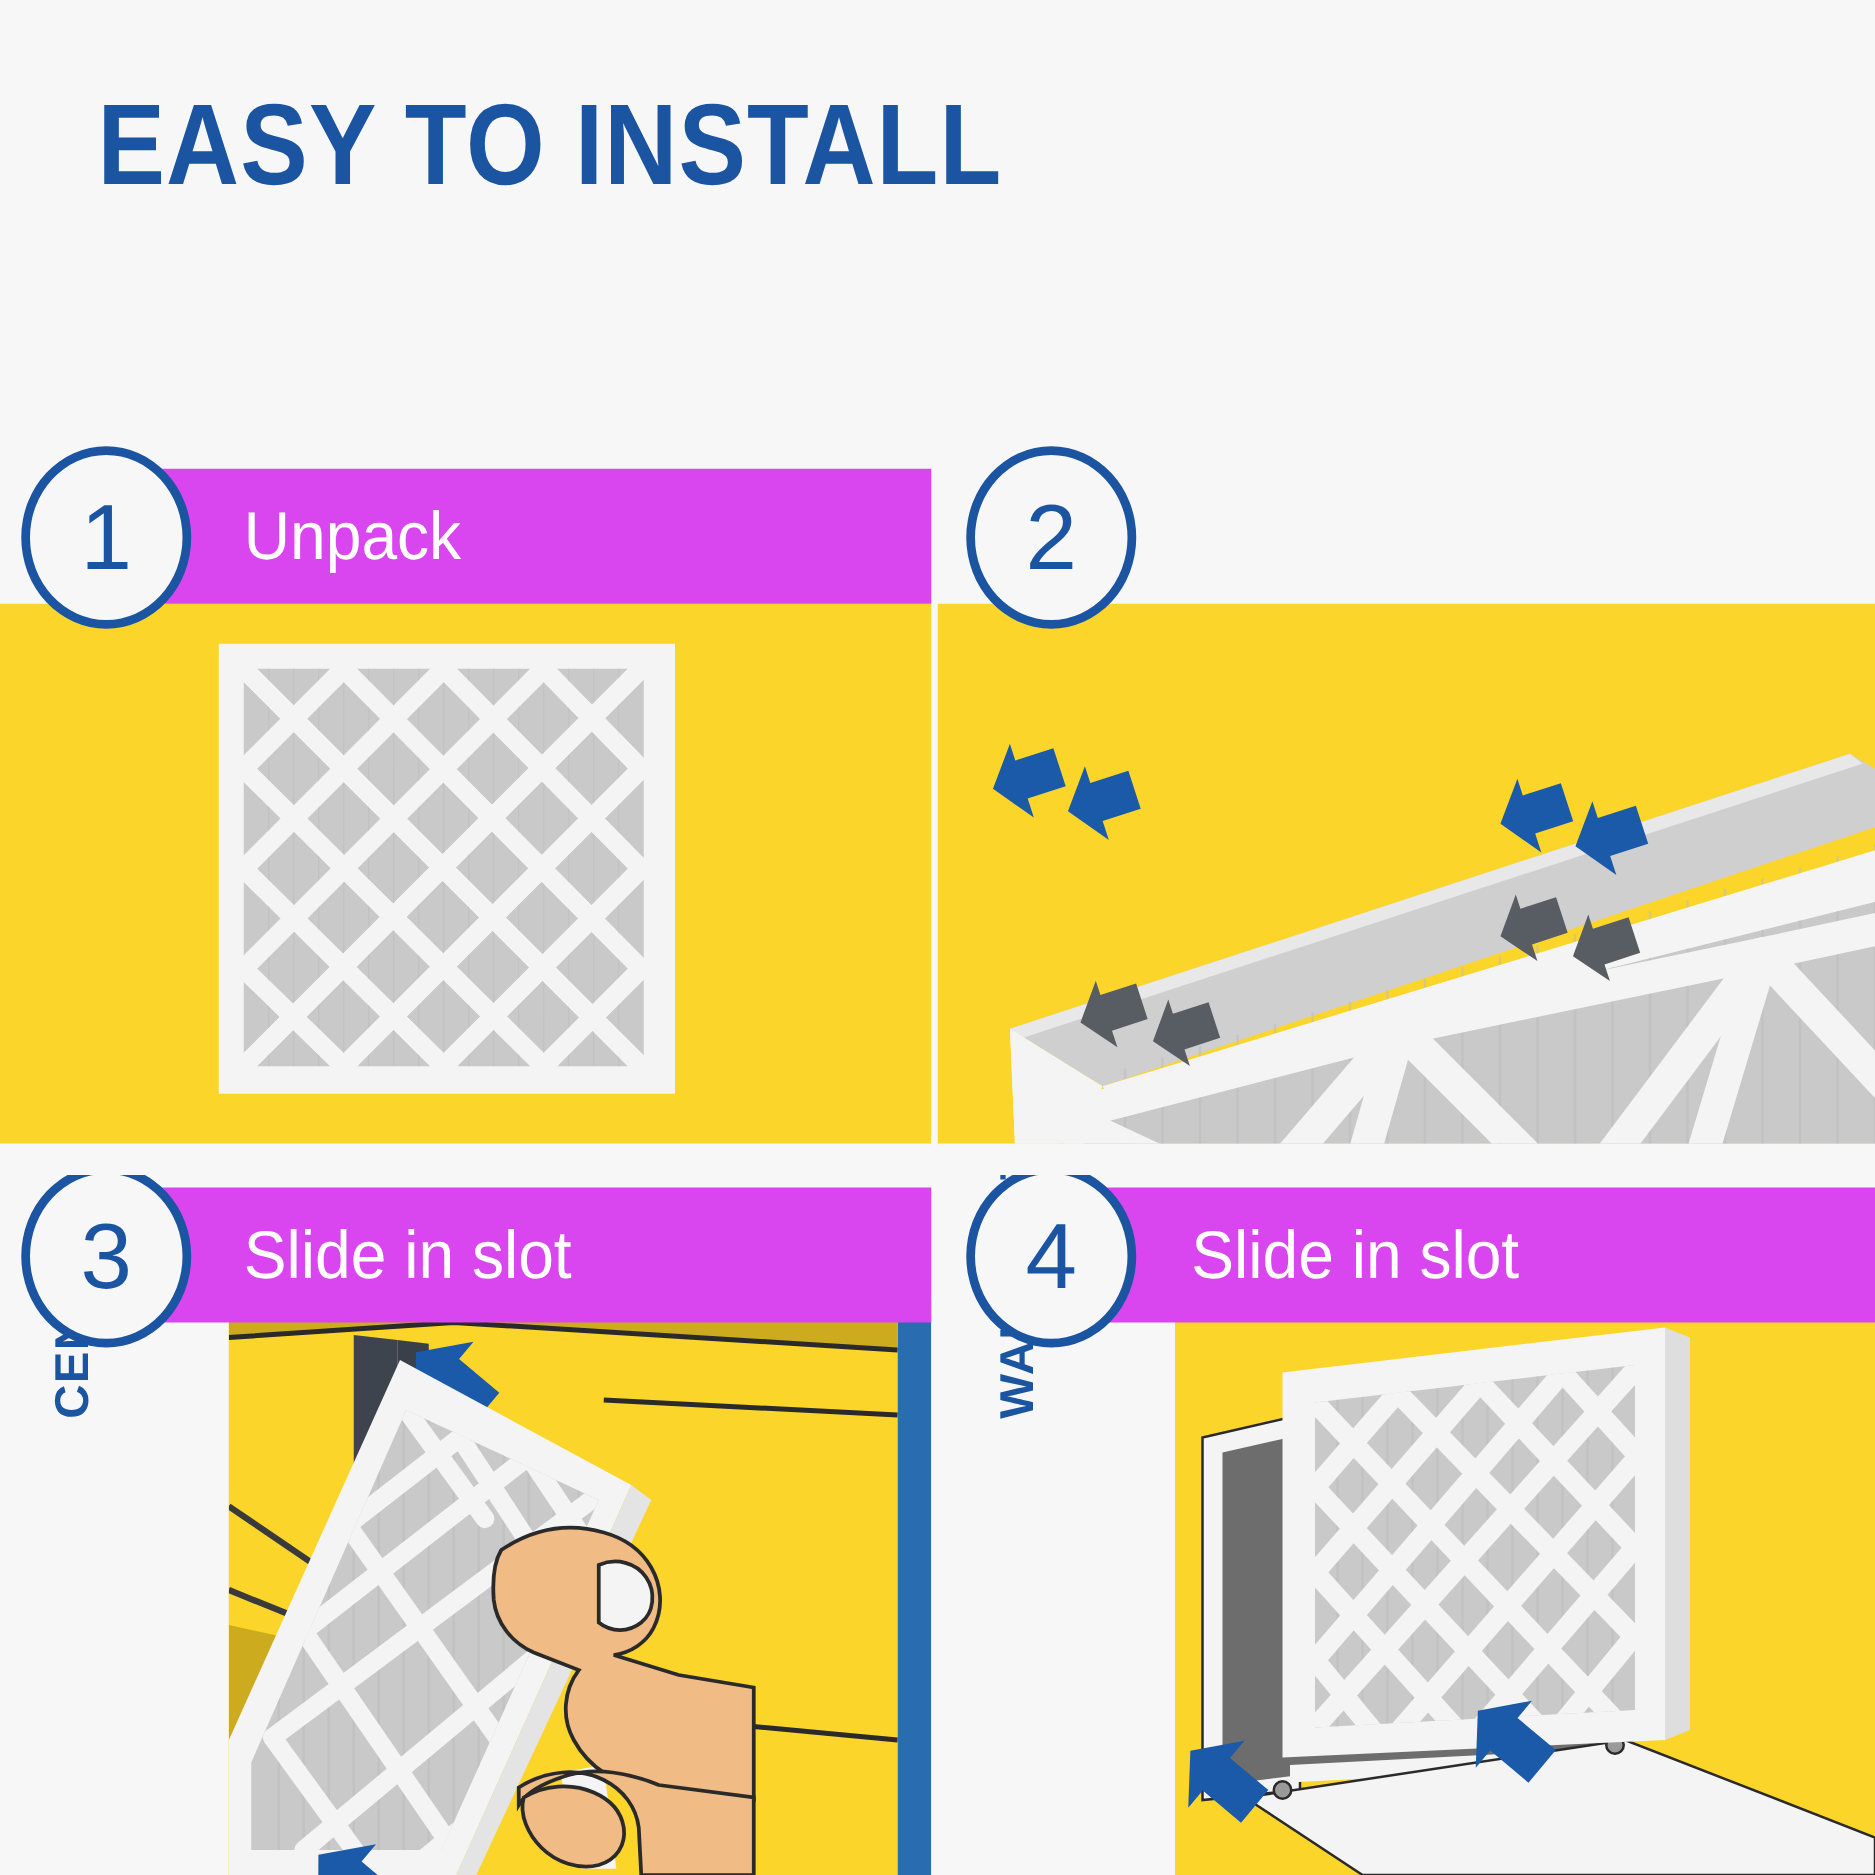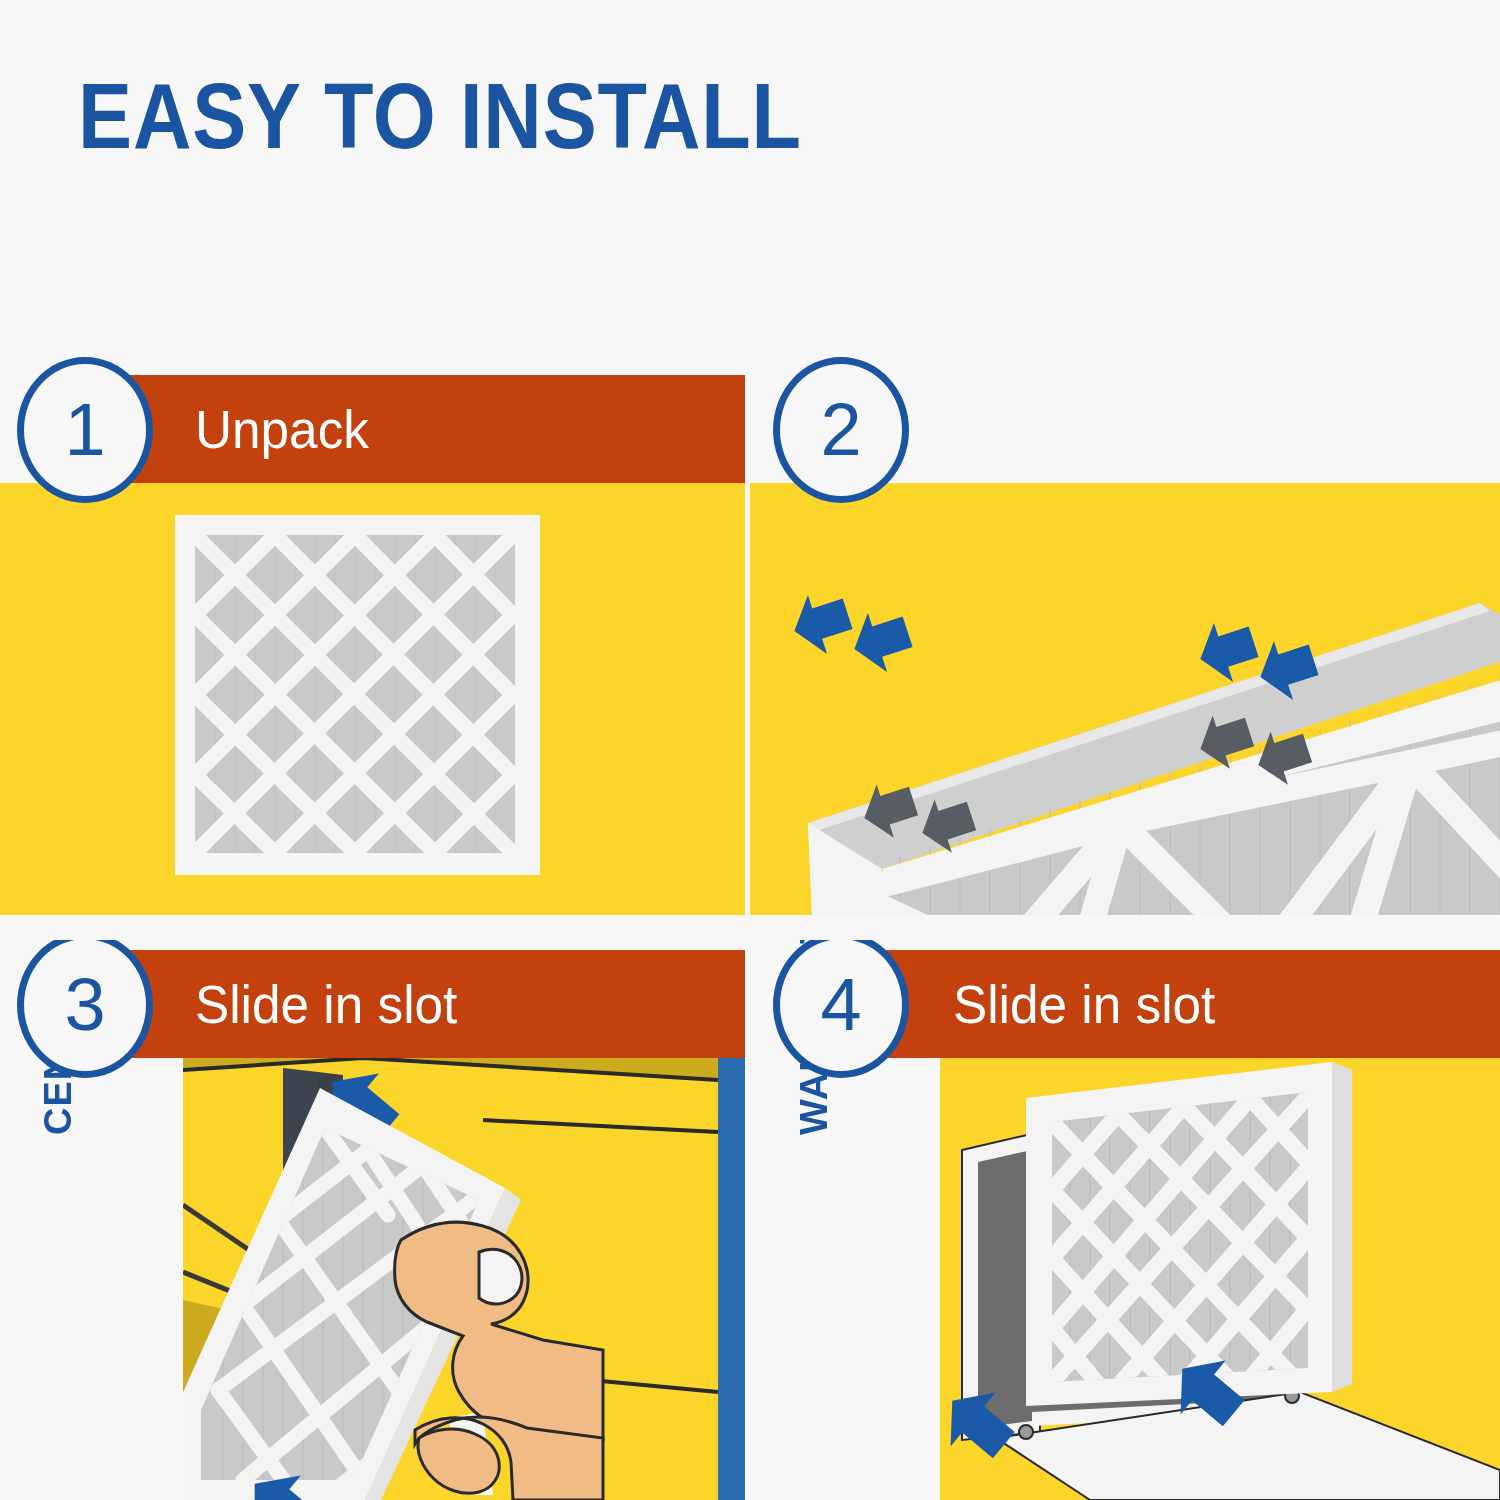--- a/index.html
+++ b/index.html
@@ -27,21 +27,21 @@
     line-height:1.0;
   }
 
   
   .panel{position:absolute;overflow:hidden;}
 
   .panel-body{position:absolute;background:#fcd52b;overflow:hidden;}
 
   .hdr{
     position:absolute;
-    background:#c2410c;
+    background:#d946ef;
     display:flex;
     align-items:center;
   }
   .hdr-label{
     color:#ffffff;
     font-size:54px;
     font-weight:normal;
     white-space:nowrap;
     font-family:"Liberation Sans","DejaVu Sans",sans-serif;
     transform:scaleX(0.95);

